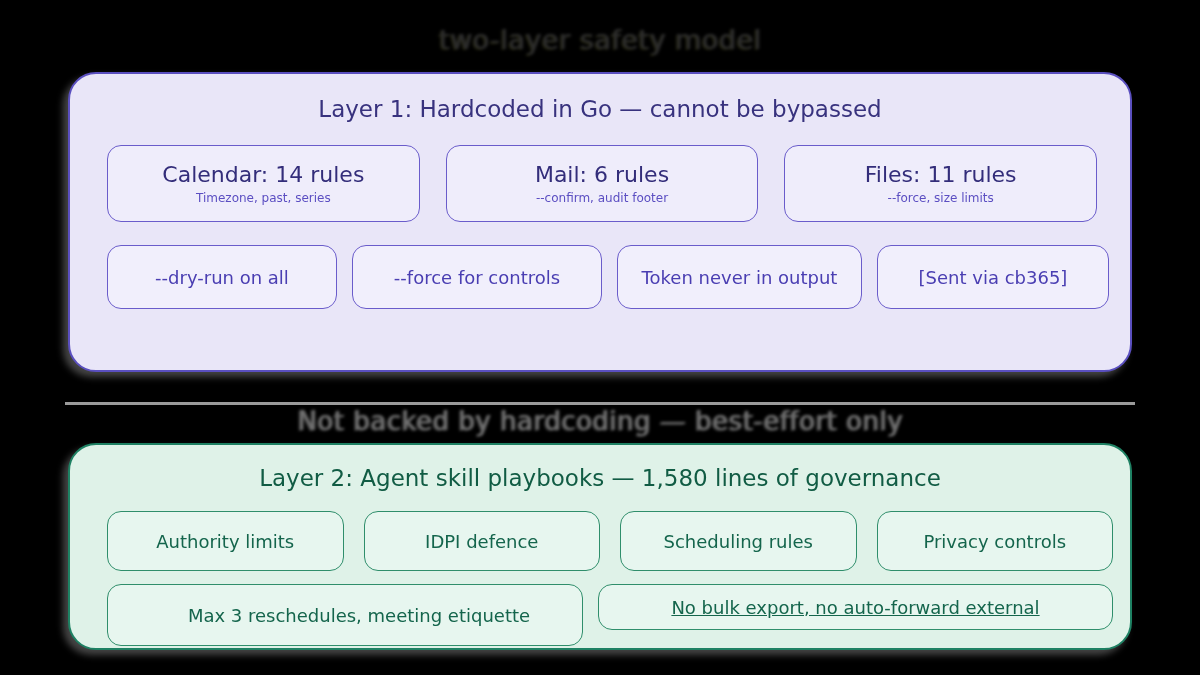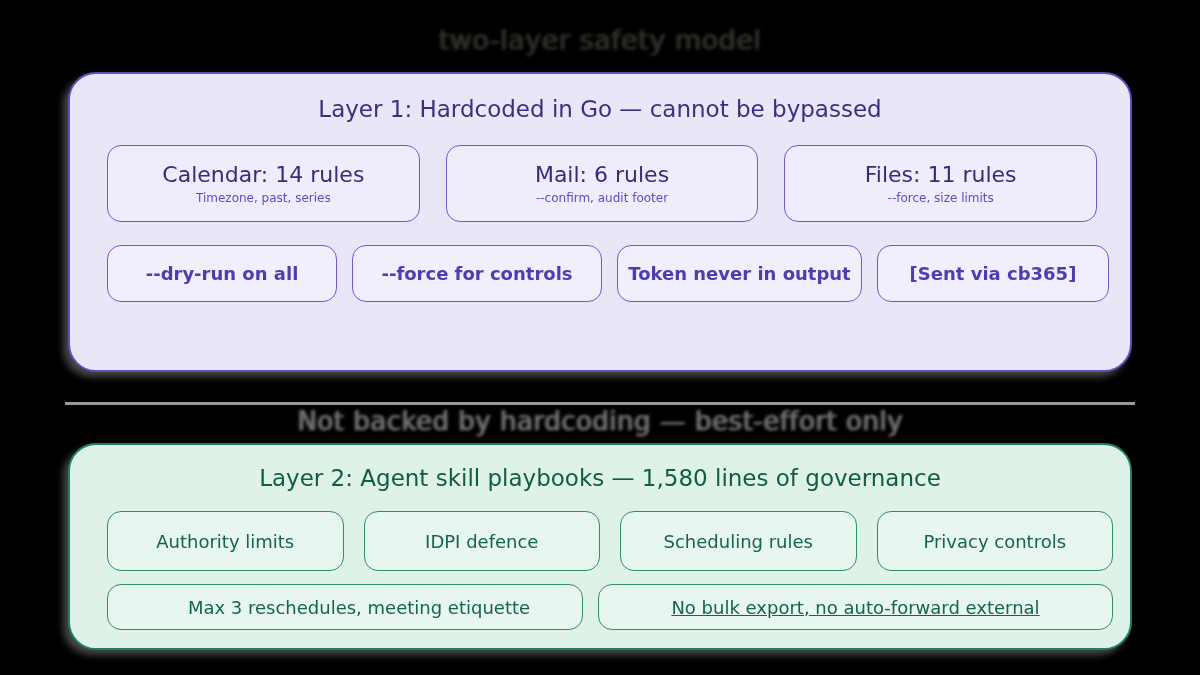--- a/index.html
+++ b/index.html
@@ -89,27 +89,27 @@
   }
   .rule-box .rb-title{font-size:22px;color:var(--l1_box_title_ink);}
   .rule-box .rb-sub{font-size:12px;color:var(--l1_box_sub_ink);}
 
   
   .l1-row2{
     position:absolute;left:37px;top:171px;width:1008px;
     display:flex;gap:15px;
   }
   .pill{
-    height:57px;
+    height:64px;
     background:var(--l1_pill_bg);
     border:1.5px solid var(--l1_box_border);
     border-radius:14px;
     display:flex;justify-content:center;align-items:center;
     font-size:18px;color:var(--l1_pill_ink);
-    white-space:nowrap;overflow:visible;font-weight:bold;
+    white-space:nowrap;overflow:visible;
   }
   .pill:nth-child(1){width:230px;}
   .pill:nth-child(2){width:250px;}
   .pill:nth-child(3){width:245px;}
   .pill:nth-child(4){width:232px;}
 
   
   .l2-row1{
     position:absolute;left:37px;top:66px;width:1006px;
     display:flex;gap:20px;
@@ -120,21 +120,21 @@
     border:1.5px solid var(--l2_box_border);
     border-radius:14px;
     display:flex;justify-content:center;align-items:center;
     font-size:18px;color:var(--l2_box_ink);
     white-space:nowrap;
   }
   .l2-row2{
     position:absolute;left:37px;top:139px;width:1006px;
     display:flex;gap:15px;
   }
-  .gov-box.wide1{flex:0 0 476px;height:46px;padding-left:28px;}
+  .gov-box.wide1{flex:0 0 476px;height:62px;padding-left:28px;}
   .gov-box.wide2{flex:1;height:46px;text-decoration:underline;}
 </style>
 </head>
 <body>
 
 <div class="stage">
 
   <div class="fig-title">two-layer safety model</div>
 
   <div class="card layer1">

